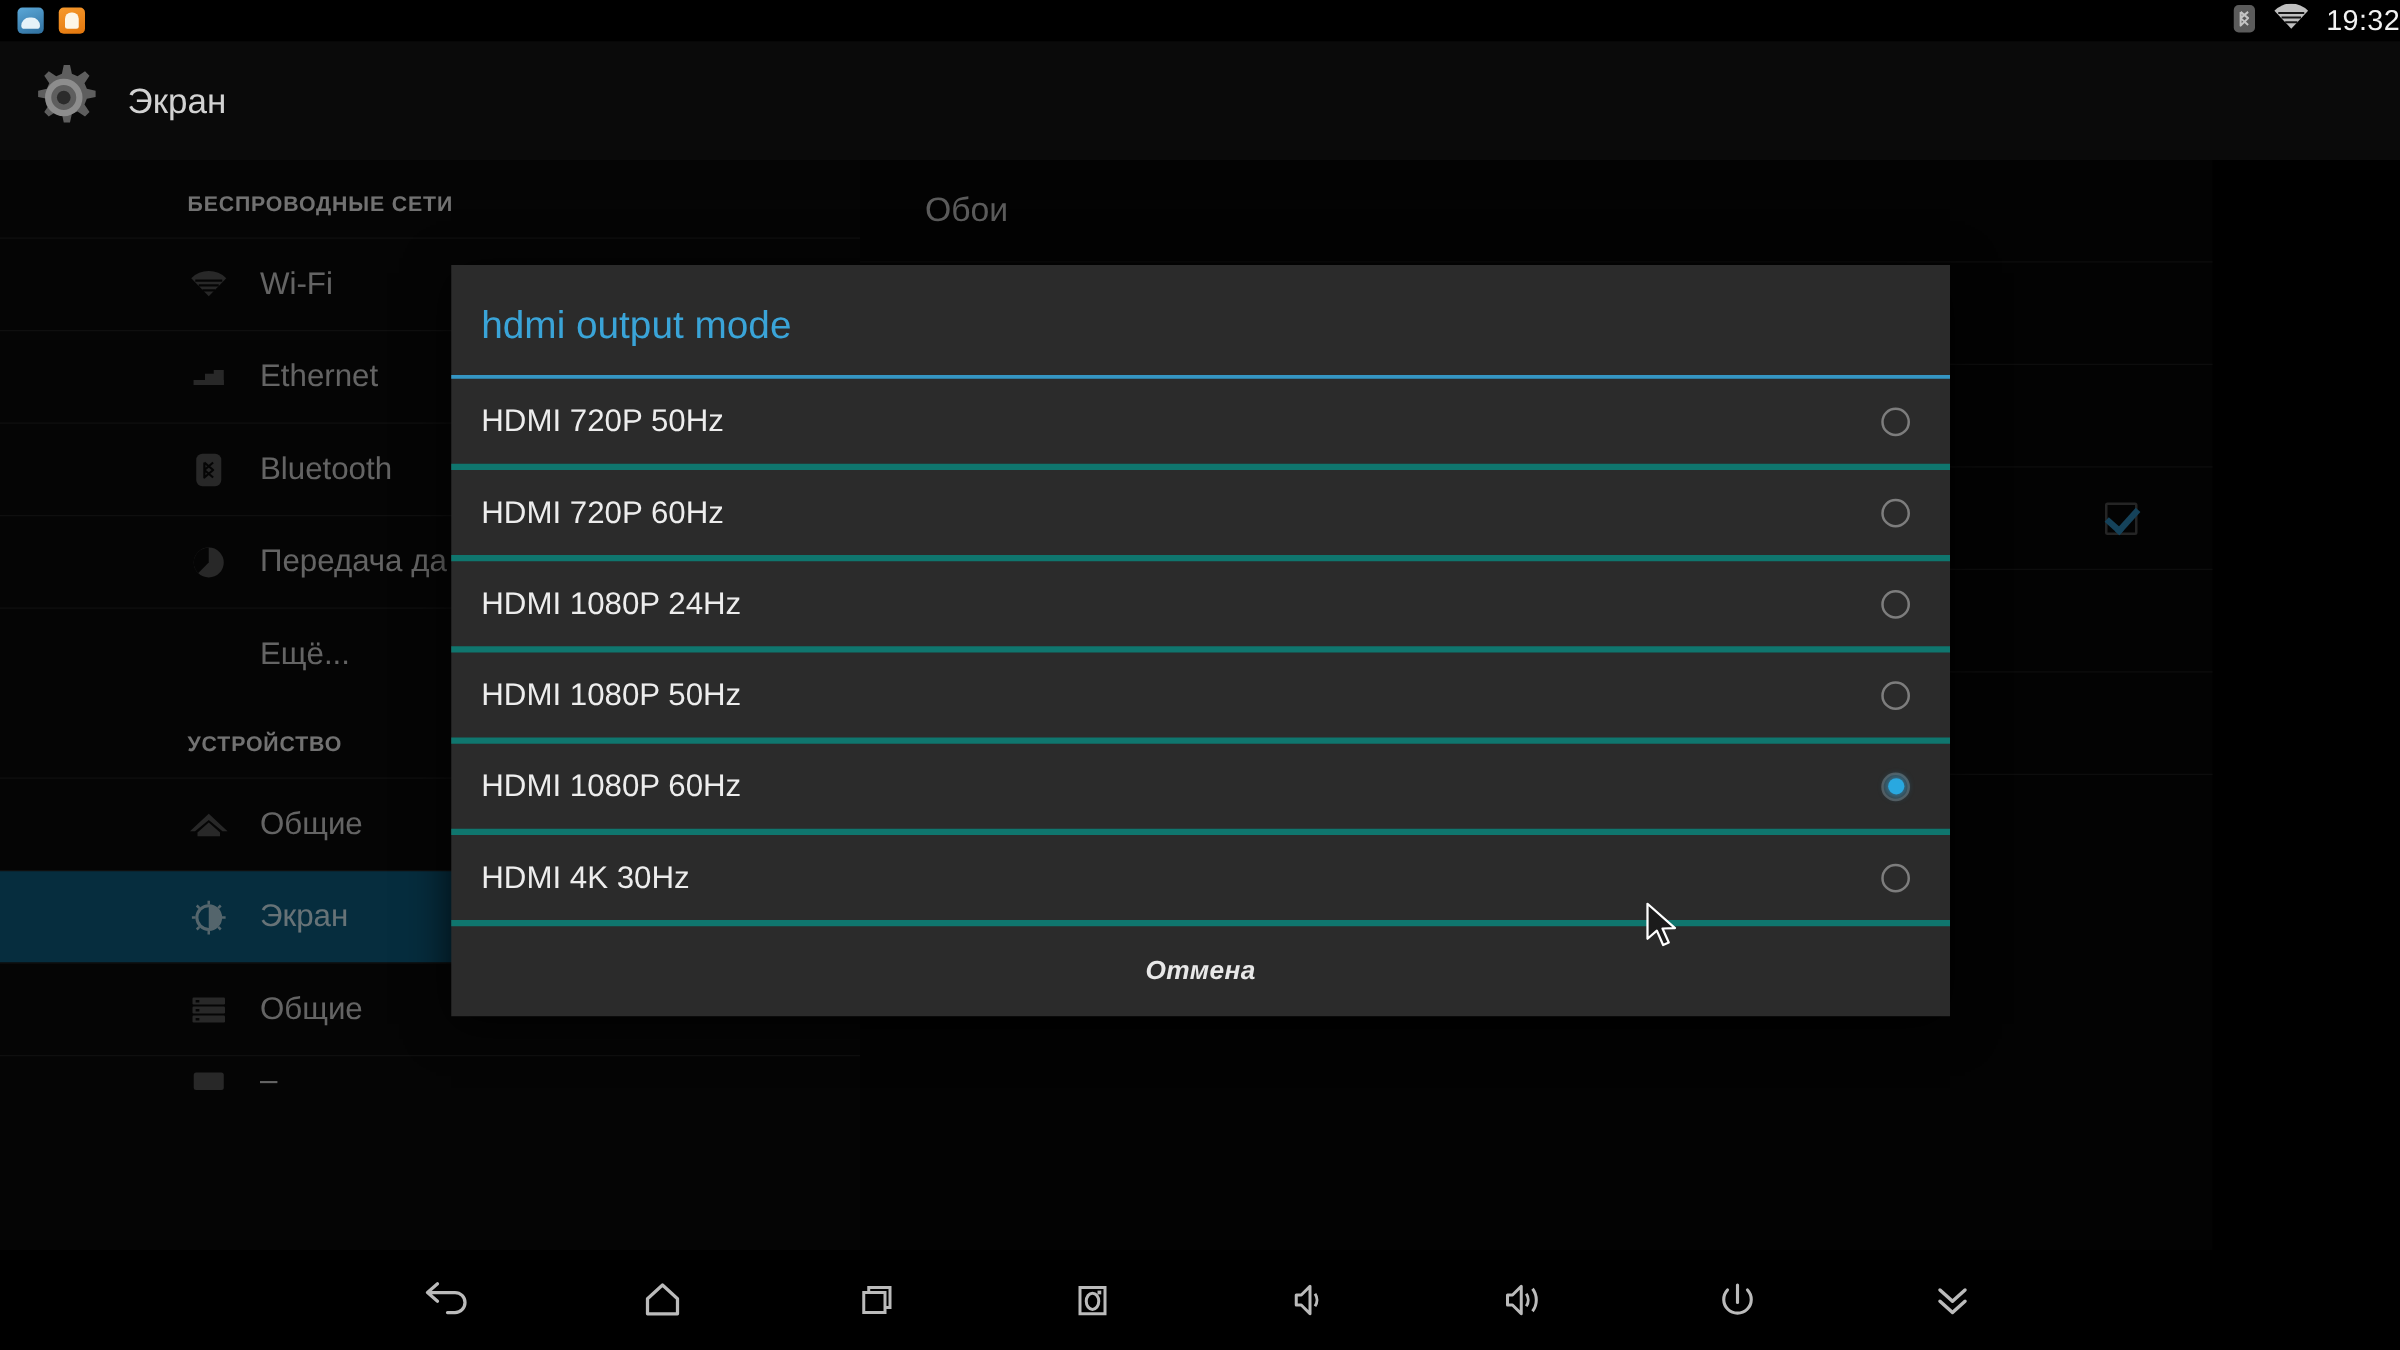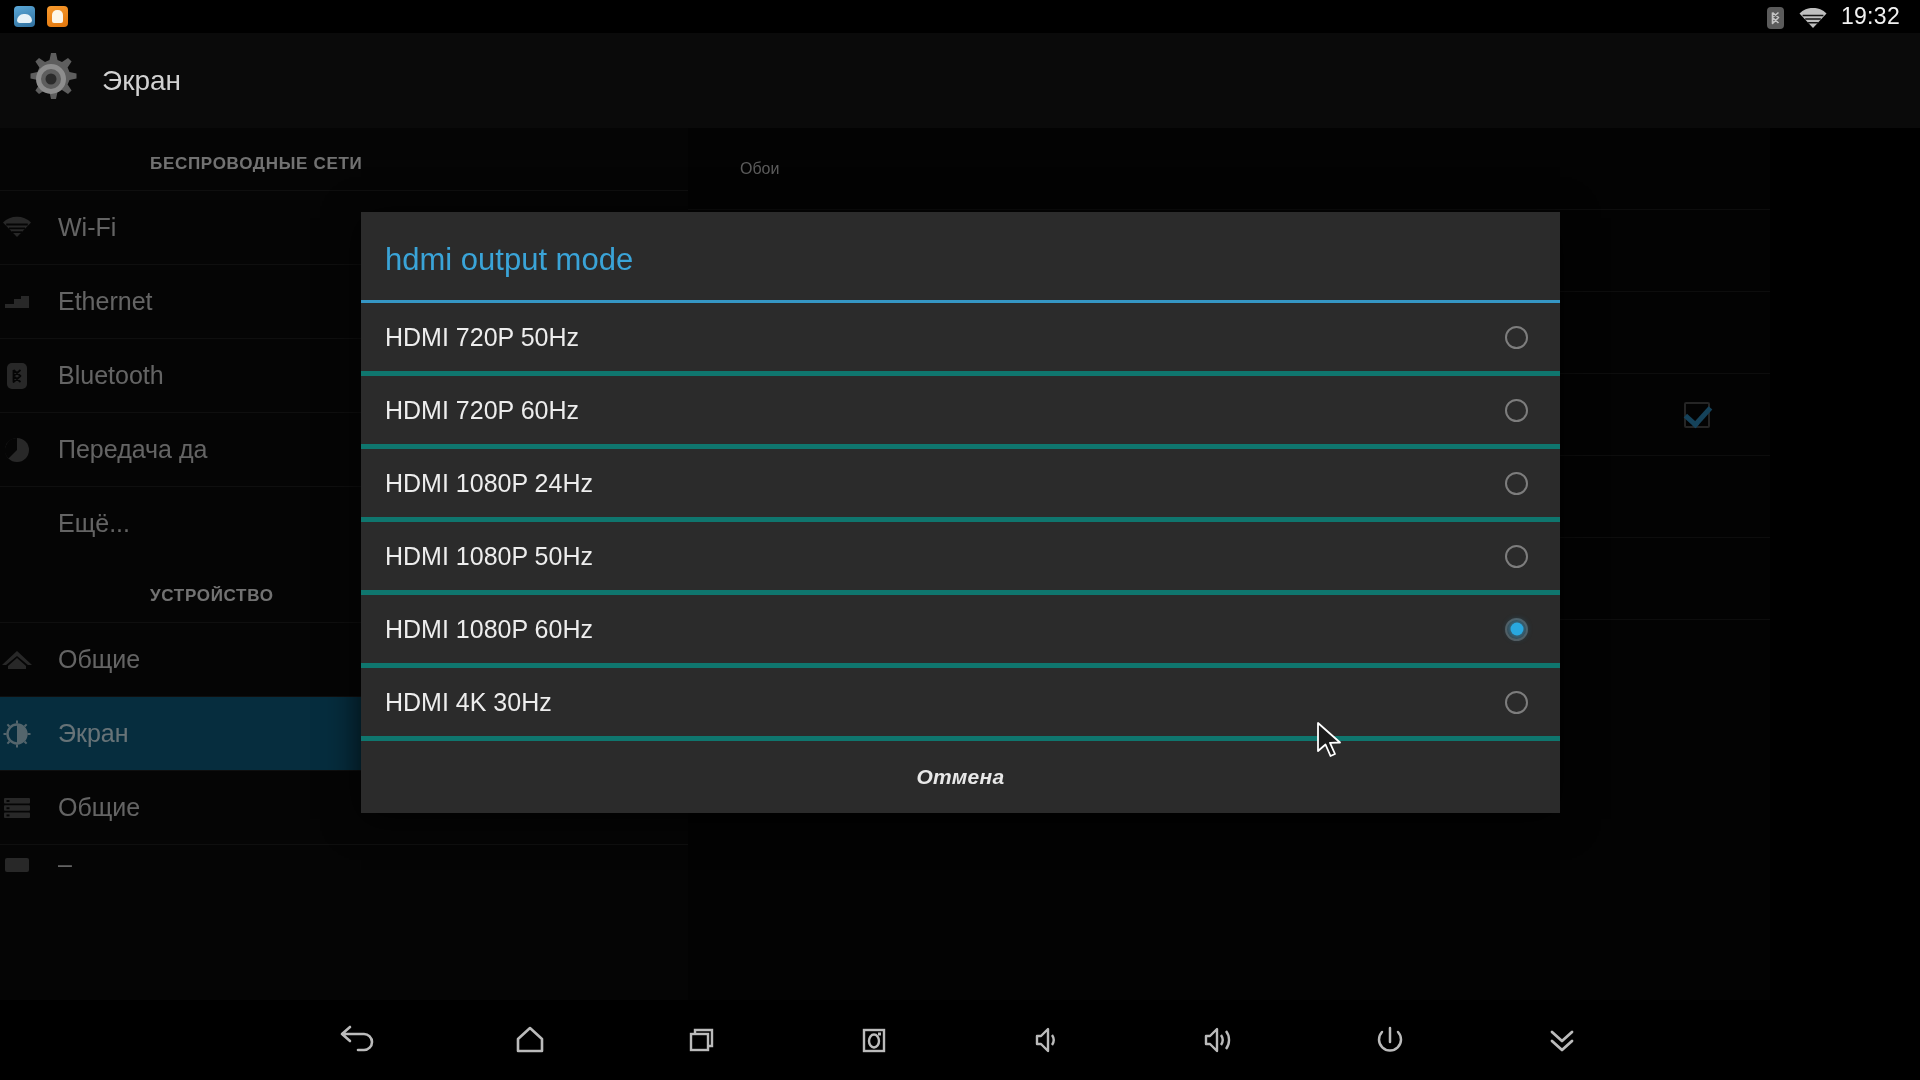--- a/index.html
+++ b/index.html
@@ -25,21 +25,21 @@
   .sb-app-icon.blue::after{
     content:""; position:absolute; left:3px; top:8px; width:15px; height:9px;
     background:#e6f2f8; border-radius: 8px 8px 3px 3px;
   }
   .sb-app-icon.orange { background: linear-gradient(160deg,#f79a2e,#e2760c); }
   .sb-app-icon.orange::after{
     content:""; position:absolute; left:5px; top:4px; width:11px; height:13px;
     background:#fdf6e8; border-radius: 5px 5px 2px 2px;
   }
   .sb-right {
-    margin-left: auto; display: flex; align-items: flex-end; gap: 14px; padding-right: 20px;
+    margin-left: auto; display: flex; align-items: flex-start; gap: 14px; 
   }
   .sb-icon { opacity: .82; display:flex; align-items:center; }
   #sb-clock { color: #f2f2f2; font-size: 23px; letter-spacing: .3px; }
 
   
   #action-bar {
     position: absolute; top: 33px; left: 0; width: 1920px; height: 95px;
     background: #0a0a0a; display: flex; align-items: center; padding-left: 22px;
   }
   #app-title { color: #d2d2d2; font-size: 28px; margin-left: 22px; font-weight: 400; }
@@ -49,41 +49,41 @@
 
   #sidebar {
     position: absolute; left: 0; top: 0; width: 688px; height: 872px;
     background: #0b0b0b; overflow: hidden;
   }
   .section-header {
     color: #e5e5e5; font-size: 17px; font-weight: bold; letter-spacing: .7px;
     padding: 26px 0 16px 150px;
   }
   .nav-item {
-    height: 74px; display: flex; align-items: center; 
+    height: 74px; display: flex; align-items: center; padding-left: 150px;
     border-top: 1px solid #1e1e1e; position: relative;
   }
   .nav-item .ico { width: 34px; display:flex; align-items:center; justify-content:center; opacity:.55; }
   .nav-item .lbl { color: #c8c8c8; font-size: 25px; margin-left: 24px; white-space: nowrap; }
   .nav-item.no-icon .lbl { margin-left: 58px; }
   .nav-item.selected { background: #0d5b7d; }
   .nav-item.selected .lbl { color: #cfe6ef; }
   .nav-item.selected .ico { opacity: .8; }
   .nav-item.clipped { height: 40px; overflow: hidden; }
 
   
   #right-pane {
     position: absolute; left: 688px; top: 0; width: 1082px; height: 872px;
     background: #060606;
   }
   .rp-item {
     height: 82px; display: flex; align-items: center; padding: 0 60px 0 52px;
     border-bottom: 1px solid #1a1a1a; position: relative;
   }
-  .rp-item .rp-label { color: #b6b6b6; font-size: 16px; }
+  .rp-item .rp-label { color: #b6b6b6; font-size: 27px; }
   .rp-spacer { height: 82px; border-bottom: 1px solid #1a1a1a; }
   .rp-check {
     margin-left: auto; width: 26px; height: 26px;
     border: 2px solid #4a4a4a; position: relative; border-radius: 2px;
   }
   .rp-check::after{
     content:""; position:absolute; left:4px; top:-3px; width:11px; height:20px;
     border: solid #2a85b5; border-width: 0 5px 5px 0; transform: rotate(42deg);
   }
 

